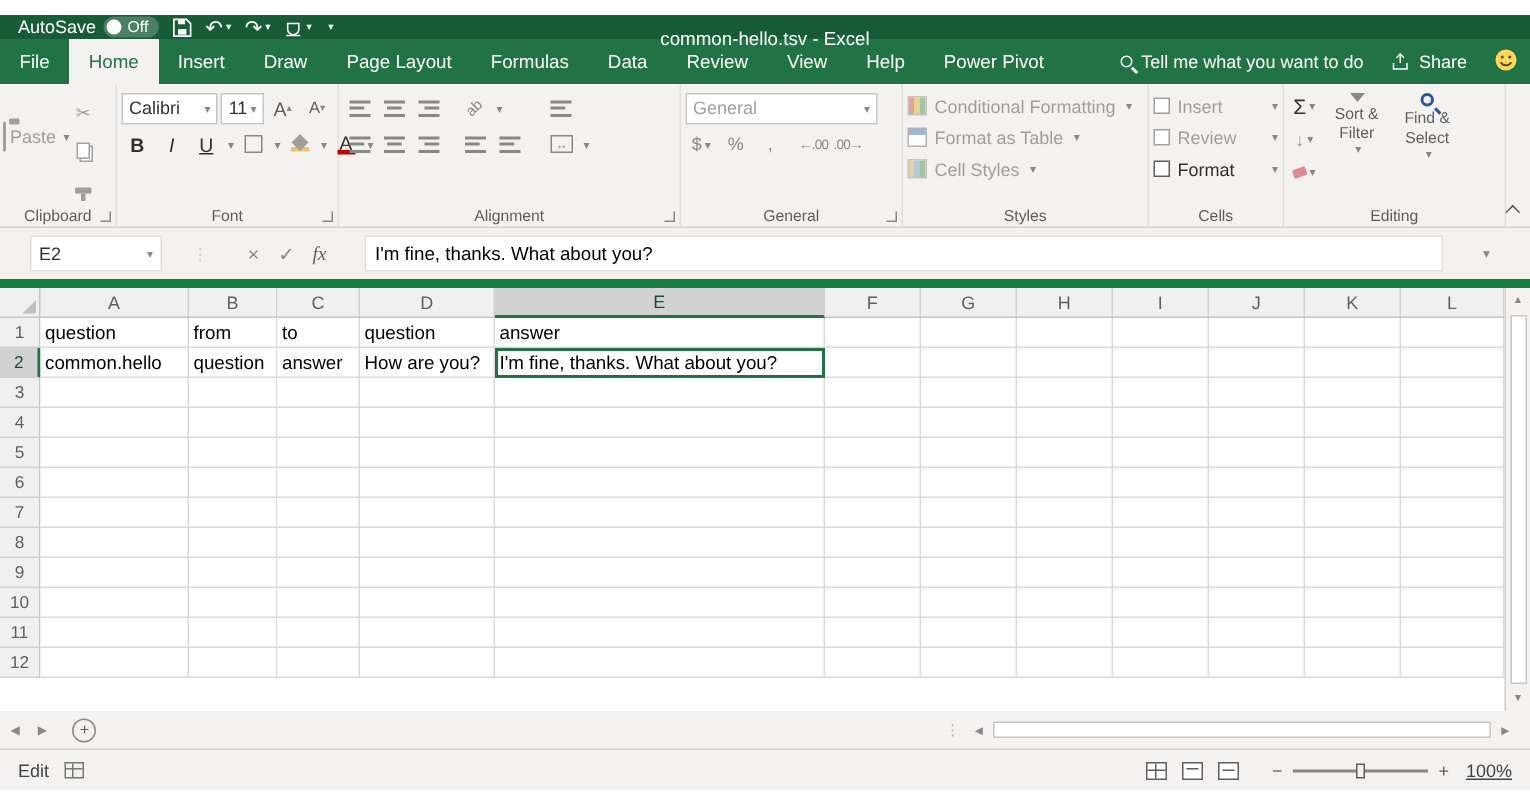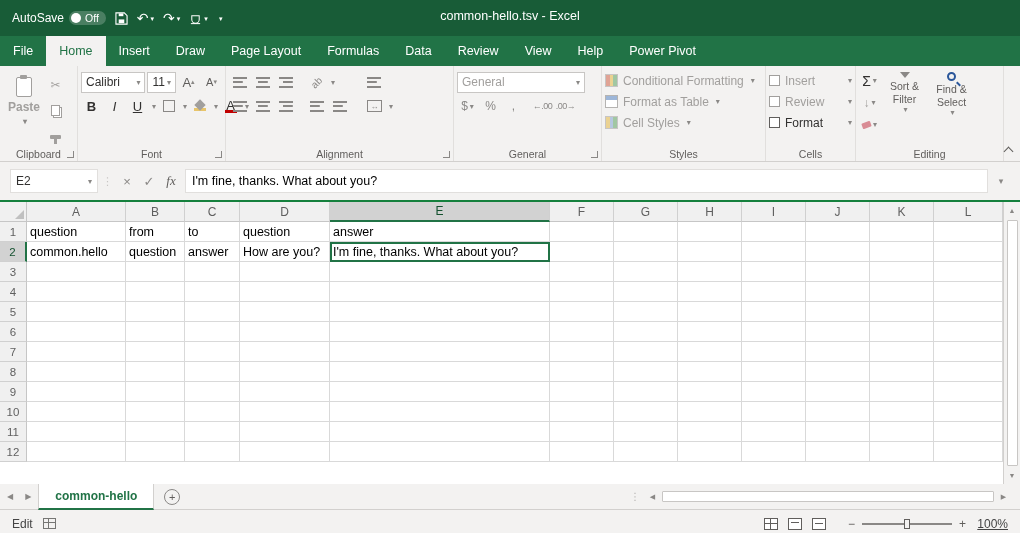--- a/index.html
+++ b/index.html
@@ -1,20 +1,20 @@
 <!DOCTYPE html>
 <html><head>
 <meta charset="utf-8">
 <style>
 * { margin:0; padding:0; box-sizing:border-box; }
 html,body { width:1020px; height:533px; overflow:hidden; background:#fff;
   font-family:"Liberation Sans",sans-serif; -webkit-font-smoothing:antialiased; }
 
 
-.titlebar { height:36px; background:#185C37; color:#fff; display:flex; align-items:center; position:relative; font-size:12px; }
+.titlebar { height:16px; background:#185C37; color:#fff; display:flex; align-items:center; position:relative; font-size:12px;margin-top:10px; }
 .qat { display:flex; align-items:center; gap:9px; padding-left:12px; z-index:2; }
 .autosave { display:flex; align-items:center; gap:5px; }
 .as-pill { display:inline-flex; align-items:center; gap:4px; background:rgba(255,255,255,.22); border-radius:9px; padding:1px 7px 1px 2px; font-size:10.5px; }
 .as-dot { width:10px; height:10px; border-radius:50%; background:#fff; }
 .qat-btn { display:inline-flex; align-items:center; color:#fff; font-size:14px; line-height:1; cursor:default; }
 .chev-s { font-size:7px; margin-left:2px; color:#fff; }
 .tb-title { position:absolute; left:0; right:0; top:0; height:32px; line-height:32px; text-align:center; font-size:12.5px; pointer-events:none; z-index:1; }
 .tb-right { margin-left:auto; display:flex; align-items:center; height:100%; z-index:2; }
 .tb-user { margin-right:12px; }
 .tb-iconbtn { width:30px; height:100%; display:flex; align-items:center; justify-content:center; }
@@ -36,21 +36,21 @@
 .rgroup { position:relative; border-right:1px solid #e1dfdd; padding:4px 3px 16px; }
 .glabel { position:absolute; bottom:1px; left:0; right:0; text-align:center; font-size:10.5px; color:#605e5c; }
 .launcher { position:absolute; right:3px; bottom:3px; width:7px; height:7px; border-right:1px solid #8a8886; border-bottom:1px solid #8a8886; }
 .chev { font-size:8px; color:#8a8886; margin-left:2px; }
 .ibtn { min-width:21px; height:21px; display:inline-flex; align-items:center; justify-content:center; cursor:default; }
 .grayed { color:#a19f9d; }
 .rrow { display:flex; align-items:center; gap:2px; height:24px; }
 
 
 .clip-wrap { display:flex; }
-.paste-btn { width:42px; height:62px; display:flex; flex-direction:column; align-items:center; justify-content:center; gap:3px; color:#a19f9d;font-weight:bold; }
+.paste-btn { width:42px; height:62px; display:flex; flex-direction:row; align-items:center; justify-content:center; gap:3px; color:#a19f9d; }
 .clip-ico { width:16px; height:20px; border:1.5px solid #a19f9d; border-radius:2px; position:relative; background:#fff; }
 .clip-ico::before { content:""; position:absolute; top:-3px; left:3px; width:7px; height:4px; background:#a19f9d; border-radius:1px; }
 .clip-col { display:flex; flex-direction:column; justify-content:flex-start; gap:5px; padding-top:4px; }
 .copy-ico { width:9px; height:11px; border:1px solid #a19f9d; background:#fff; box-shadow:2px 2px 0 -1px #fff, 2px 2px 0 0 #a19f9d; }
 .brush-ico { width:11px; height:4px; background:#a19f9d; border-radius:1px; position:relative; }
 .brush-ico::after { content:""; position:absolute; left:4px; top:4px; width:3px; height:5px; background:#a19f9d; }
 
 
 .combo { background:#fff; border:1px solid #c8c6c4; height:21px; display:flex; align-items:center; padding:0 4px; font-size:12px; color:#323130; }
 .fontA { font-size:13px; color:#605e5c; }
@@ -84,21 +84,21 @@
 .ed-col { display:flex; flex-direction:column; gap:1px; }
 .sigma { font-size:14px; color:#323130; }
 .eraser { width:9px; height:6px; background:#d98c95; transform:rotate(-20deg); border-radius:1px; }
 .bigbtn { width:45px; display:flex; flex-direction:column; align-items:center; text-align:center; font-size:10.5px; color:#605e5c; line-height:1.2; padding-top:2px; }
 .funnel { width:0; height:0; border-left:5px solid transparent; border-right:5px solid transparent; border-top:6px solid #8a8886; margin-bottom:2px; }
 .magblue { width:9px; height:9px; border:2px solid #2b579a; border-radius:50%; position:relative; margin-bottom:2px; }
 .magblue::after { content:""; position:absolute; width:5px; height:2px; background:#2b579a; transform:rotate(45deg); left:7px; top:9px; }
 .collapse-chevron { position:absolute; right:8px; bottom:6px; width:7px; height:7px; border-left:1.5px solid #605e5c; border-top:1.5px solid #605e5c; transform:rotate(45deg); }
 
 
-.formula-row { height:40px; background:#f3f2f1; display:flex; align-items:center; padding:5px 10px; gap:4px; border-bottom:2px solid #15803d; }
+.formula-row { height:40px; background:#f3f2f1; display:flex; align-items:center; padding:5px 20px; gap:20px; border-bottom:6px solid #15803d; }
 .namebox { width:88px; height:24px; background:#fff; border:1px solid #e1dfdd; display:flex; align-items:center; padding:0 5px; font-size:12px; color:#323130; }
 .namebox .chev { margin-left:auto; }
 .fdiv { color:#c8c6c4; font-size:11px; }
 .fbtns { display:flex; gap:2px; }
 .fbtn { width:20px; height:24px; display:flex; align-items:center; justify-content:center; color:#8a8886; font-size:13px; }
 .fx { font-family:"Liberation Serif",serif; font-style:italic; font-size:13px; color:#605e5c; }
 .formula-field { flex:1; height:24px; background:#fff; border:1px solid #e1dfdd; display:flex; align-items:center; padding:0 6px; font-size:12.5px; color:#000; }
 .fexpand { width:18px; display:flex; justify-content:center; color:#8a8886; font-size:9px; }
 
 
@@ -199,20 +199,41 @@
       <div class="rtab">Insert</div>
       <div class="rtab">Draw</div>
       <div class="rtab">Page Layout</div>
       <div class="rtab">Formulas</div>
       <div class="rtab">Data</div>
       <div class="rtab">Review</div>
       <div class="rtab">View</div>
       <div class="rtab">Help</div>
       <div class="rtab">Power Pivot</div>
     </div>
+  <div class="tabrow-right">
+    <span class="tellme">
+      <span class="mag"></span>
+      <span>Tell me what you want to do</span>
+    </span>
+    <span class="share">
+      <svg width="13" height="12" viewBox="0 0 13 12">
+          <path d="M2 7v4h9V7" fill="none" stroke="#fff"></path>
+          <path d="M6.5 1v6M4 3.5L6.5 1 9 3.5" fill="none" stroke="#fff"></path>
+        </svg>
+      <span>Share</span>
+    </span>
+    <span>
+      <svg width="16" height="16" viewBox="0 0 16 16">
+          <circle cx="8" cy="8" r="7" fill="#FFD75E"></circle>
+          <circle cx="5.5" cy="6" r="1" fill="#5a4500"></circle>
+          <circle cx="10.5" cy="6" r="1" fill="#5a4500"></circle>
+          <path d="M4.5 9.5a4 4 0 0 0 7 0" fill="none" stroke="#5a4500" stroke-width="1.2"></path>
+        </svg>
+    </span>
+  </div>
 </div>
 
 <div class="ribbon">
 
   <div class="rgroup" style="width:78px">
     <div class="clip-wrap">
       <div class="paste-btn">
         <span class="clip-ico"></span>
         <span>Paste</span>
         <span class="chev">▾</span>
@@ -650,23 +671,20 @@
     <span class="vthumb"></span>
     <span class="sbtn">▼</span>
   </div>
 </div>
 
 <div class="sheetbar">
   <span class="tab-nav">
     <span>◀</span>
     <span>▶</span>
   </span>
-  <span class="sheettab">
-    <span>common-hello</span>
-  </span>
   <span class="addsheet">+</span>
   <span class="sb-spacer"></span>
   <span class="splitdots">⋮</span>
   <span class="hscroll">
     <span class="sbtn">◀</span>
     <span class="hthumb"></span>
     <span class="sbtn">▶</span>
   </span>
 </div>
 

